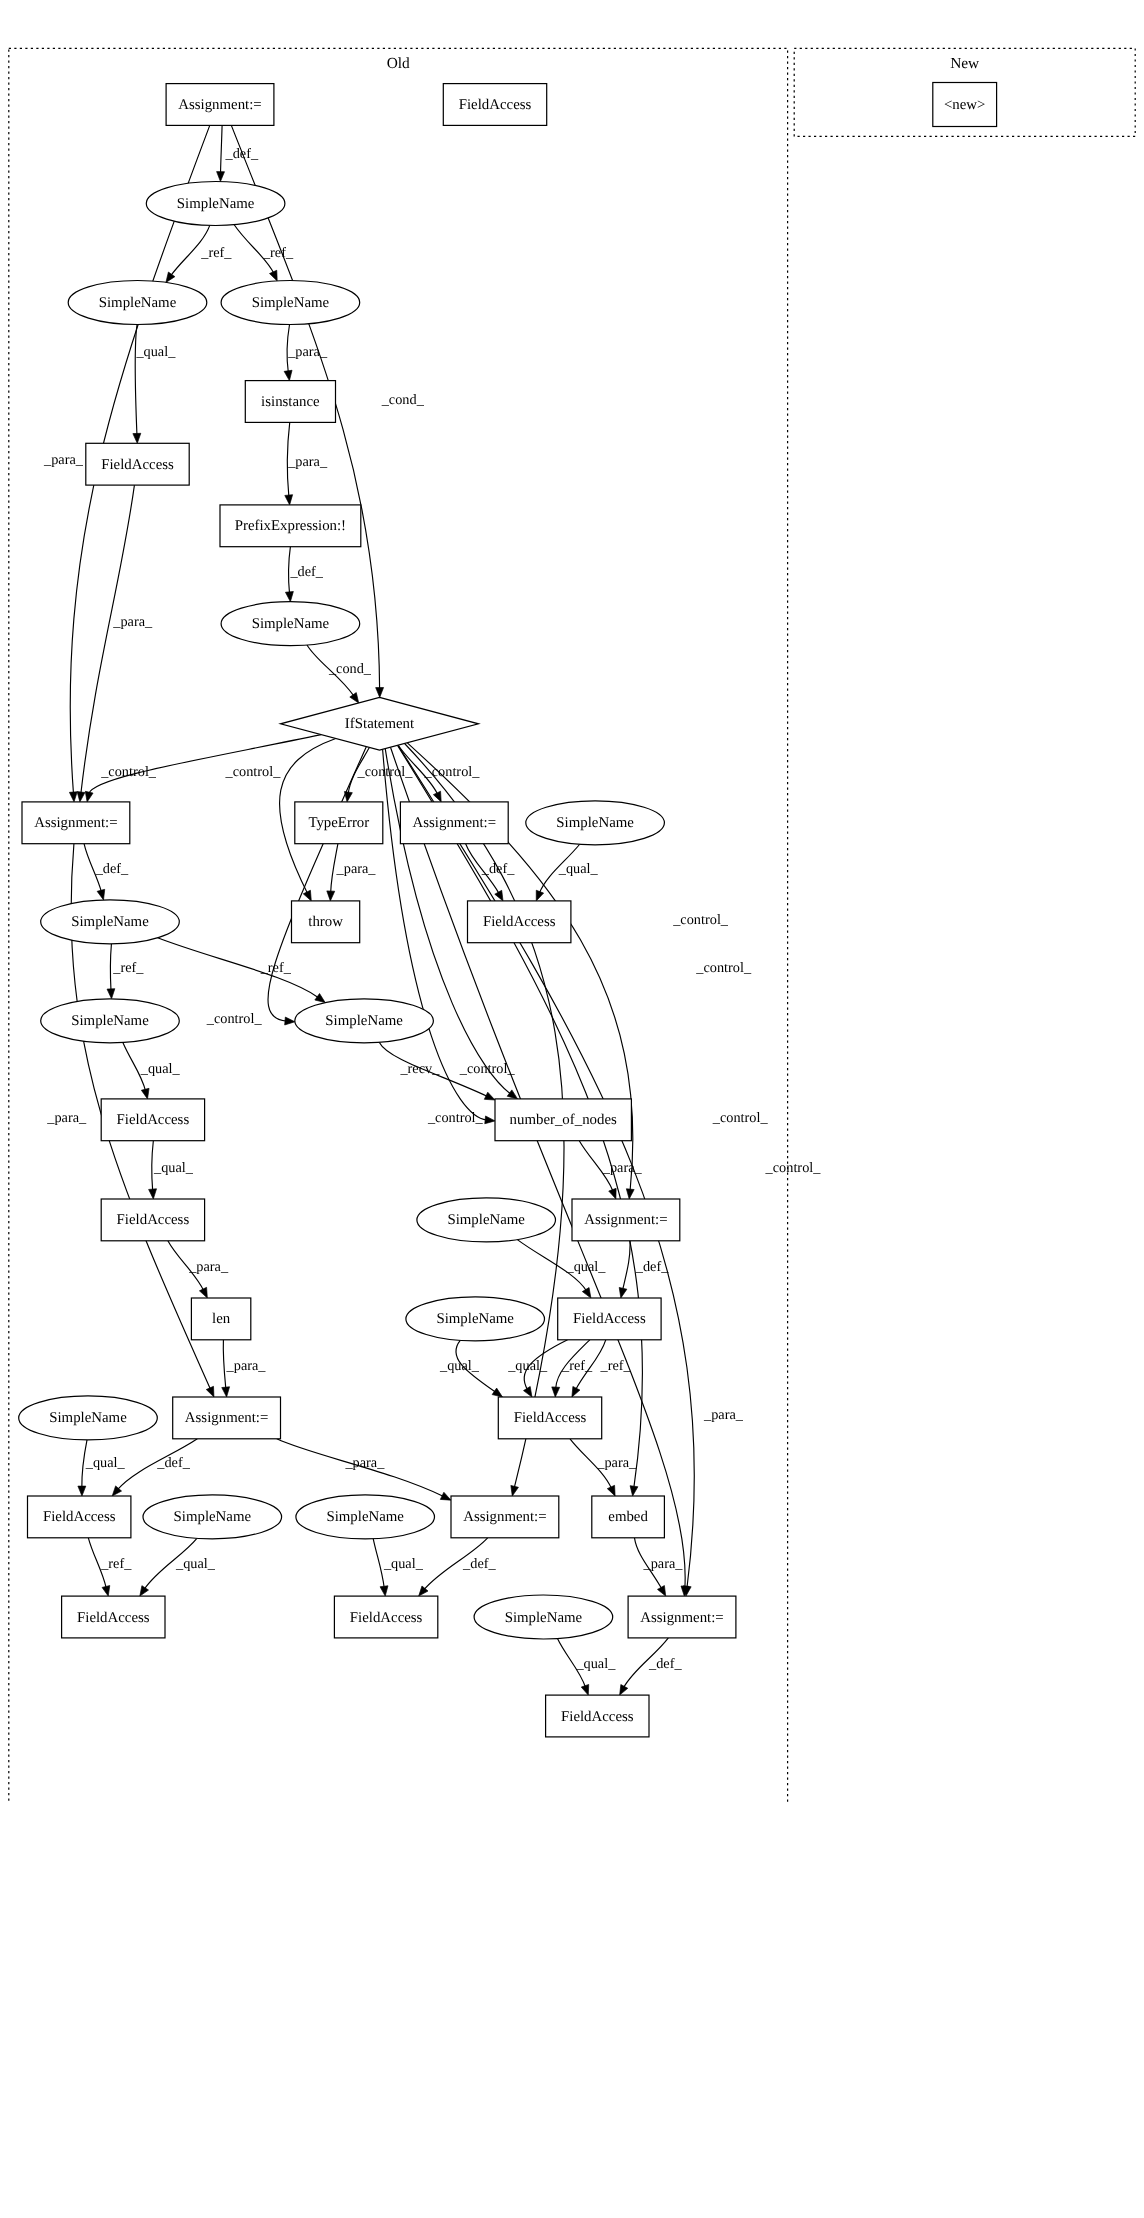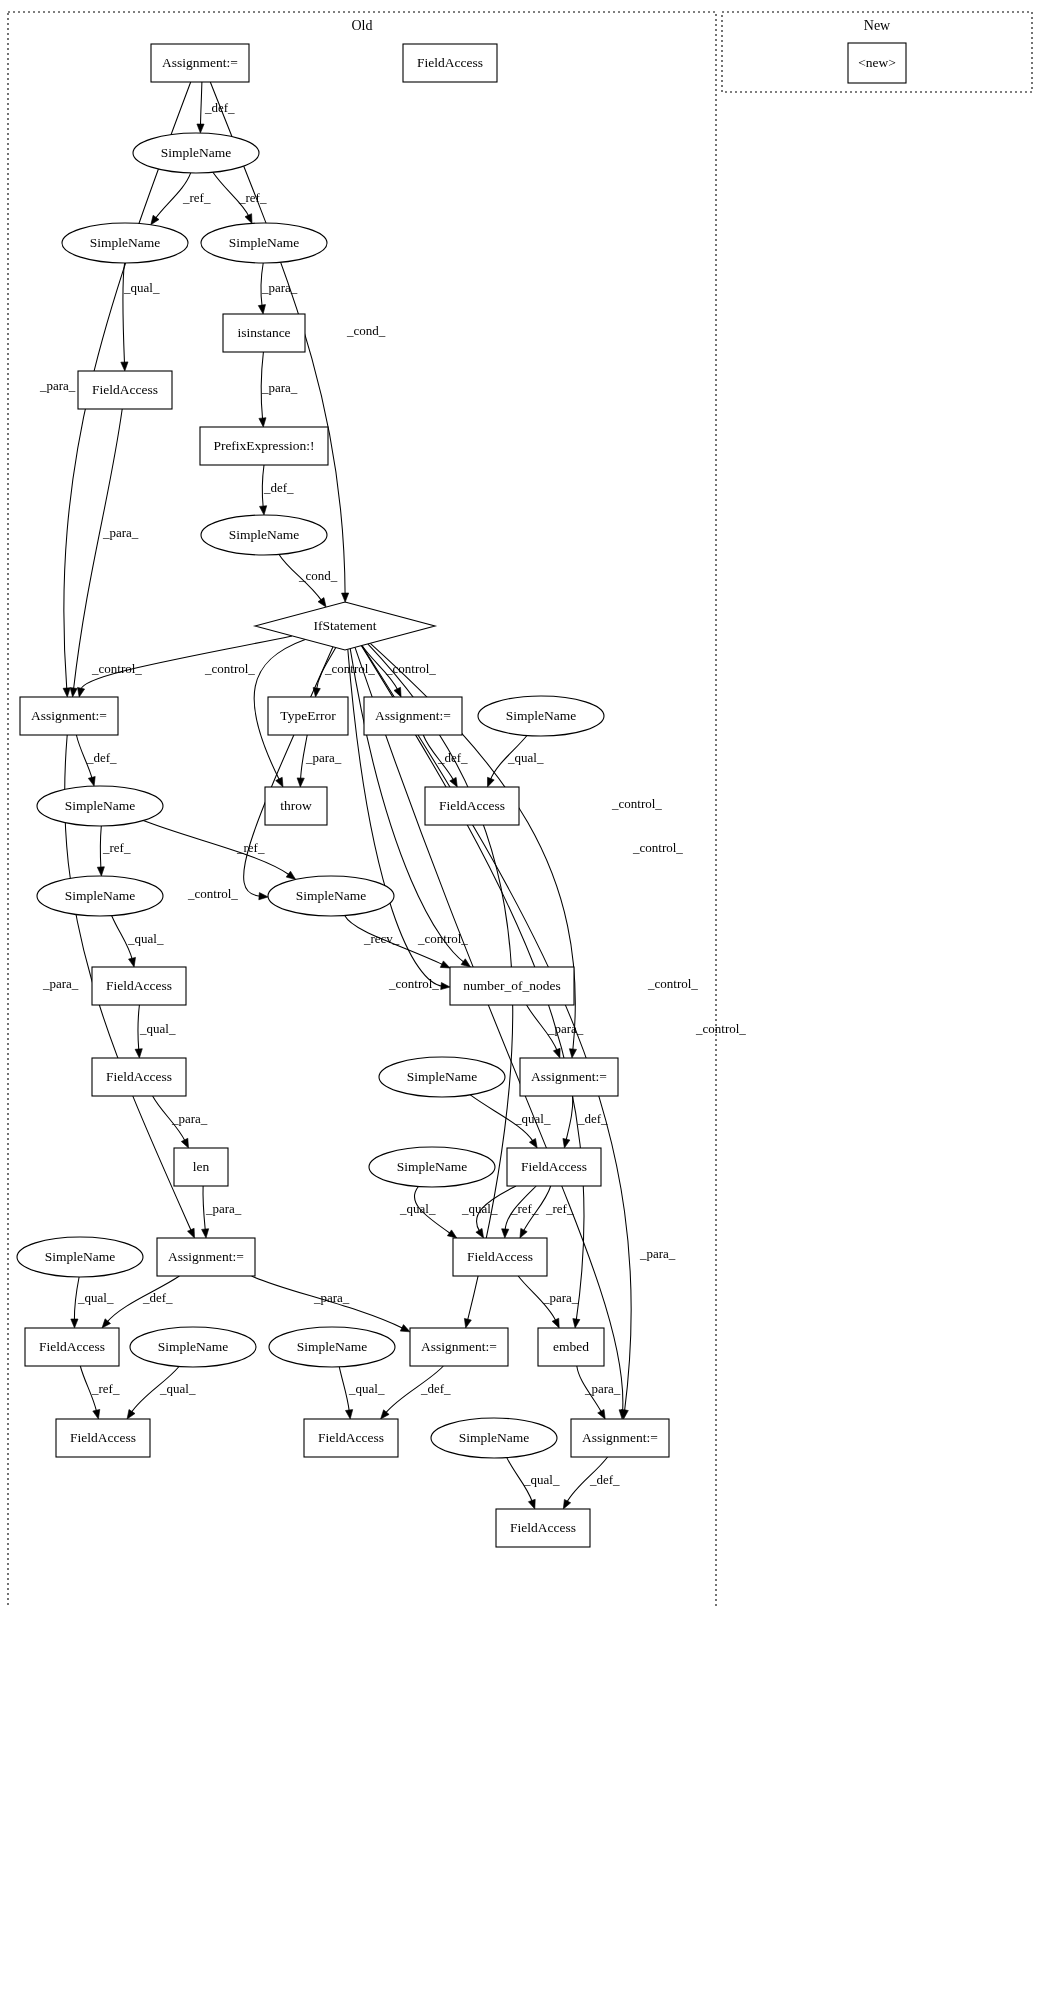--- a/index.html
+++ b/index.html
@@ -1,17 +1,17 @@
 <!DOCTYPE html>
 <html><head>
 <meta charset="utf-8">
 <style>
   html,body{margin:0;padding:0;background:#ffffff;}
   body{width:1040px;height:2016px;font-family:"Liberation Serif",serif;}
-  #graph-root{position:relative;width:1040px;height:1608px;overflow:hidden;}
+  #graph-root{position:relative;width:1040px;height:1608px;overflow:hidden;margin-top:32px;}
   svg#graph-canvas{position:absolute;left:0;top:0;width:1040px;height:2016px;display:block;}
   .cluster-box{fill:none;stroke:#000000;stroke-width:1.1;stroke-dasharray:2,3;}
   .cluster-title{font-family:"Liberation Serif",serif;font-size:14px;fill:#000;text-anchor:middle;}
   .node-box{fill:#ffffff;stroke:#000000;stroke-width:1.1;}
   .node-ell{fill:#ffffff;stroke:#000000;stroke-width:1.1;}
   .node-dia{fill:#ffffff;stroke:#000000;stroke-width:1.1;}
   .node-label{font-family:"Liberation Serif",serif;font-size:13.5px;fill:#000;text-anchor:middle;dominant-baseline:middle;}
   .edge-path{fill:none;stroke:#000000;stroke-width:1.05;}
   .edge-label{font-family:"Liberation Serif",serif;font-size:13px;fill:#000;text-anchor:start;}
   .arrow-head{fill:#000000;stroke:#000000;stroke-width:0.6;}

